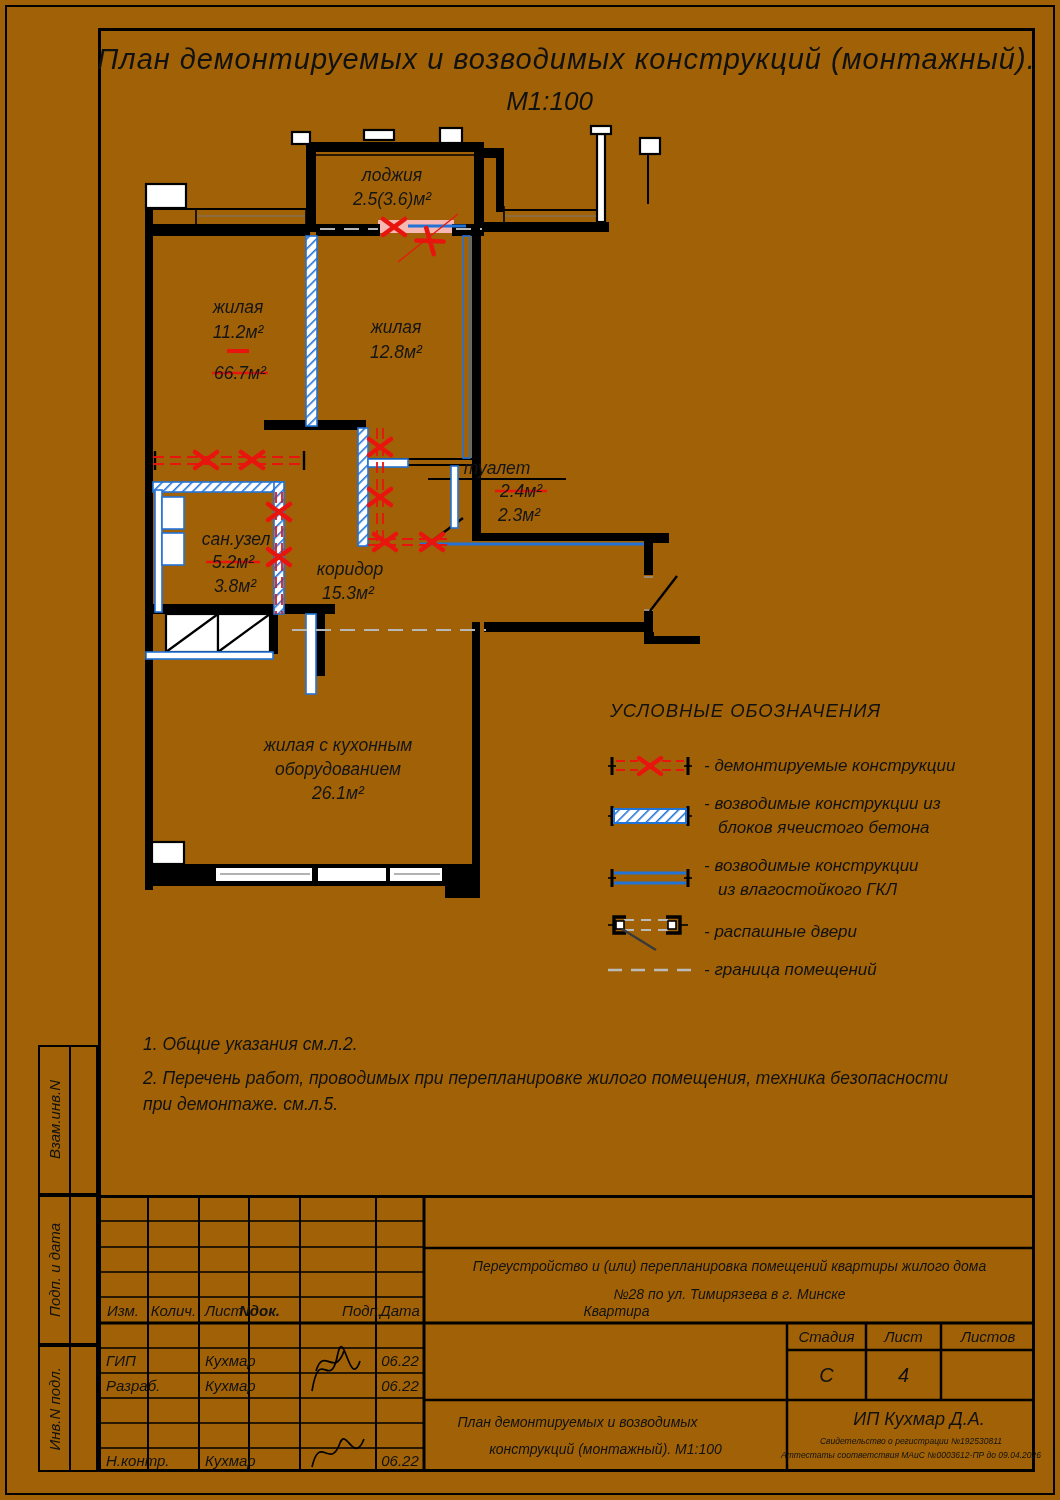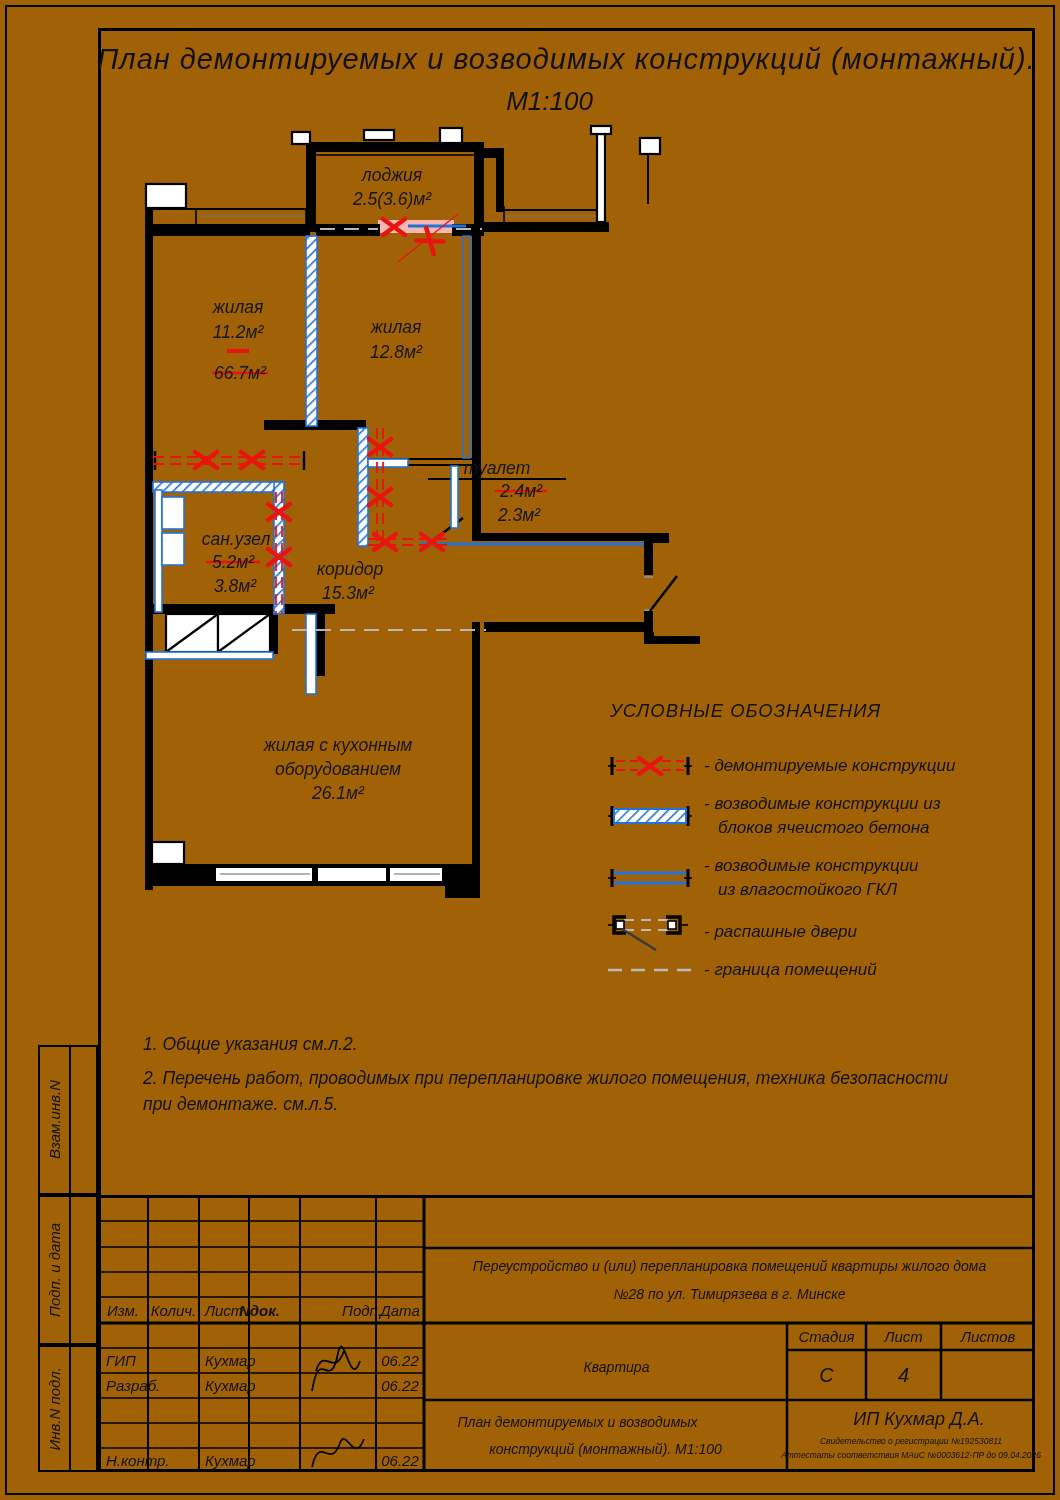--- a/index.html
+++ b/index.html
@@ -374,21 +374,21 @@
   <div class="txt tb-txt left" style="left:106px;top:1373px;width:92px;height:25px;">Разраб.</div>
   <div class="txt tb-txt left" style="left:205px;top:1373px;width:94px;height:25px;">Кухмар</div>
   <div class="txt tb-txt" style="left:376px;top:1373px;width:48px;height:25px;">06.22</div>
   <div class="txt tb-txt left" style="left:106px;top:1448px;width:92px;height:24px;">Н.контр.</div>
   <div class="txt tb-txt left" style="left:205px;top:1448px;width:94px;height:24px;">Кухмар</div>
   <div class="txt tb-txt" style="left:376px;top:1448px;width:48px;height:24px;">06.22</div>
 
   <div class="txt tb-big" style="left:424px;top:1252px;width:611px;height:28px;">Переустройство и (или) перепланировка помещений квартиры жилого дома</div>
   <div class="txt tb-big" style="left:424px;top:1280px;width:611px;height:28px;">№28 по ул. Тимирязева в г. Минске</div>
 
-  <div class="txt tb-big" style="left:424px;top:1328px;width:385px;height:77px;">Квартира</div>
+  <div class="txt tb-big" style="left:424px;top:1272px;width:385px;height:77px;">Квартира</div>
 
   <div class="txt tb-txt" style="left:787px;top:1323px;width:79px;height:27px;">Стадия</div>
   <div class="txt tb-txt" style="left:866px;top:1323px;width:75px;height:27px;">Лист</div>
   <div class="txt tb-txt" style="left:941px;top:1323px;width:94px;height:27px;">Листов</div>
   <div class="txt tb-val" style="left:787px;top:1350px;width:79px;height:50px;">С</div>
   <div class="txt tb-val" style="left:866px;top:1350px;width:75px;height:50px;">4</div>
   <div class="txt tb-val" style="left:941px;top:1350px;width:94px;height:50px;"></div>
 
   <div class="txt tb-big" style="left:424px;top:1408px;width:307px;height:28px;">План демонтируемых и возводимых</div>
   <div class="txt tb-big" style="left:424px;top:1436px;width:363px;height:26px;">конструкций (монтажный). М1:100</div>

